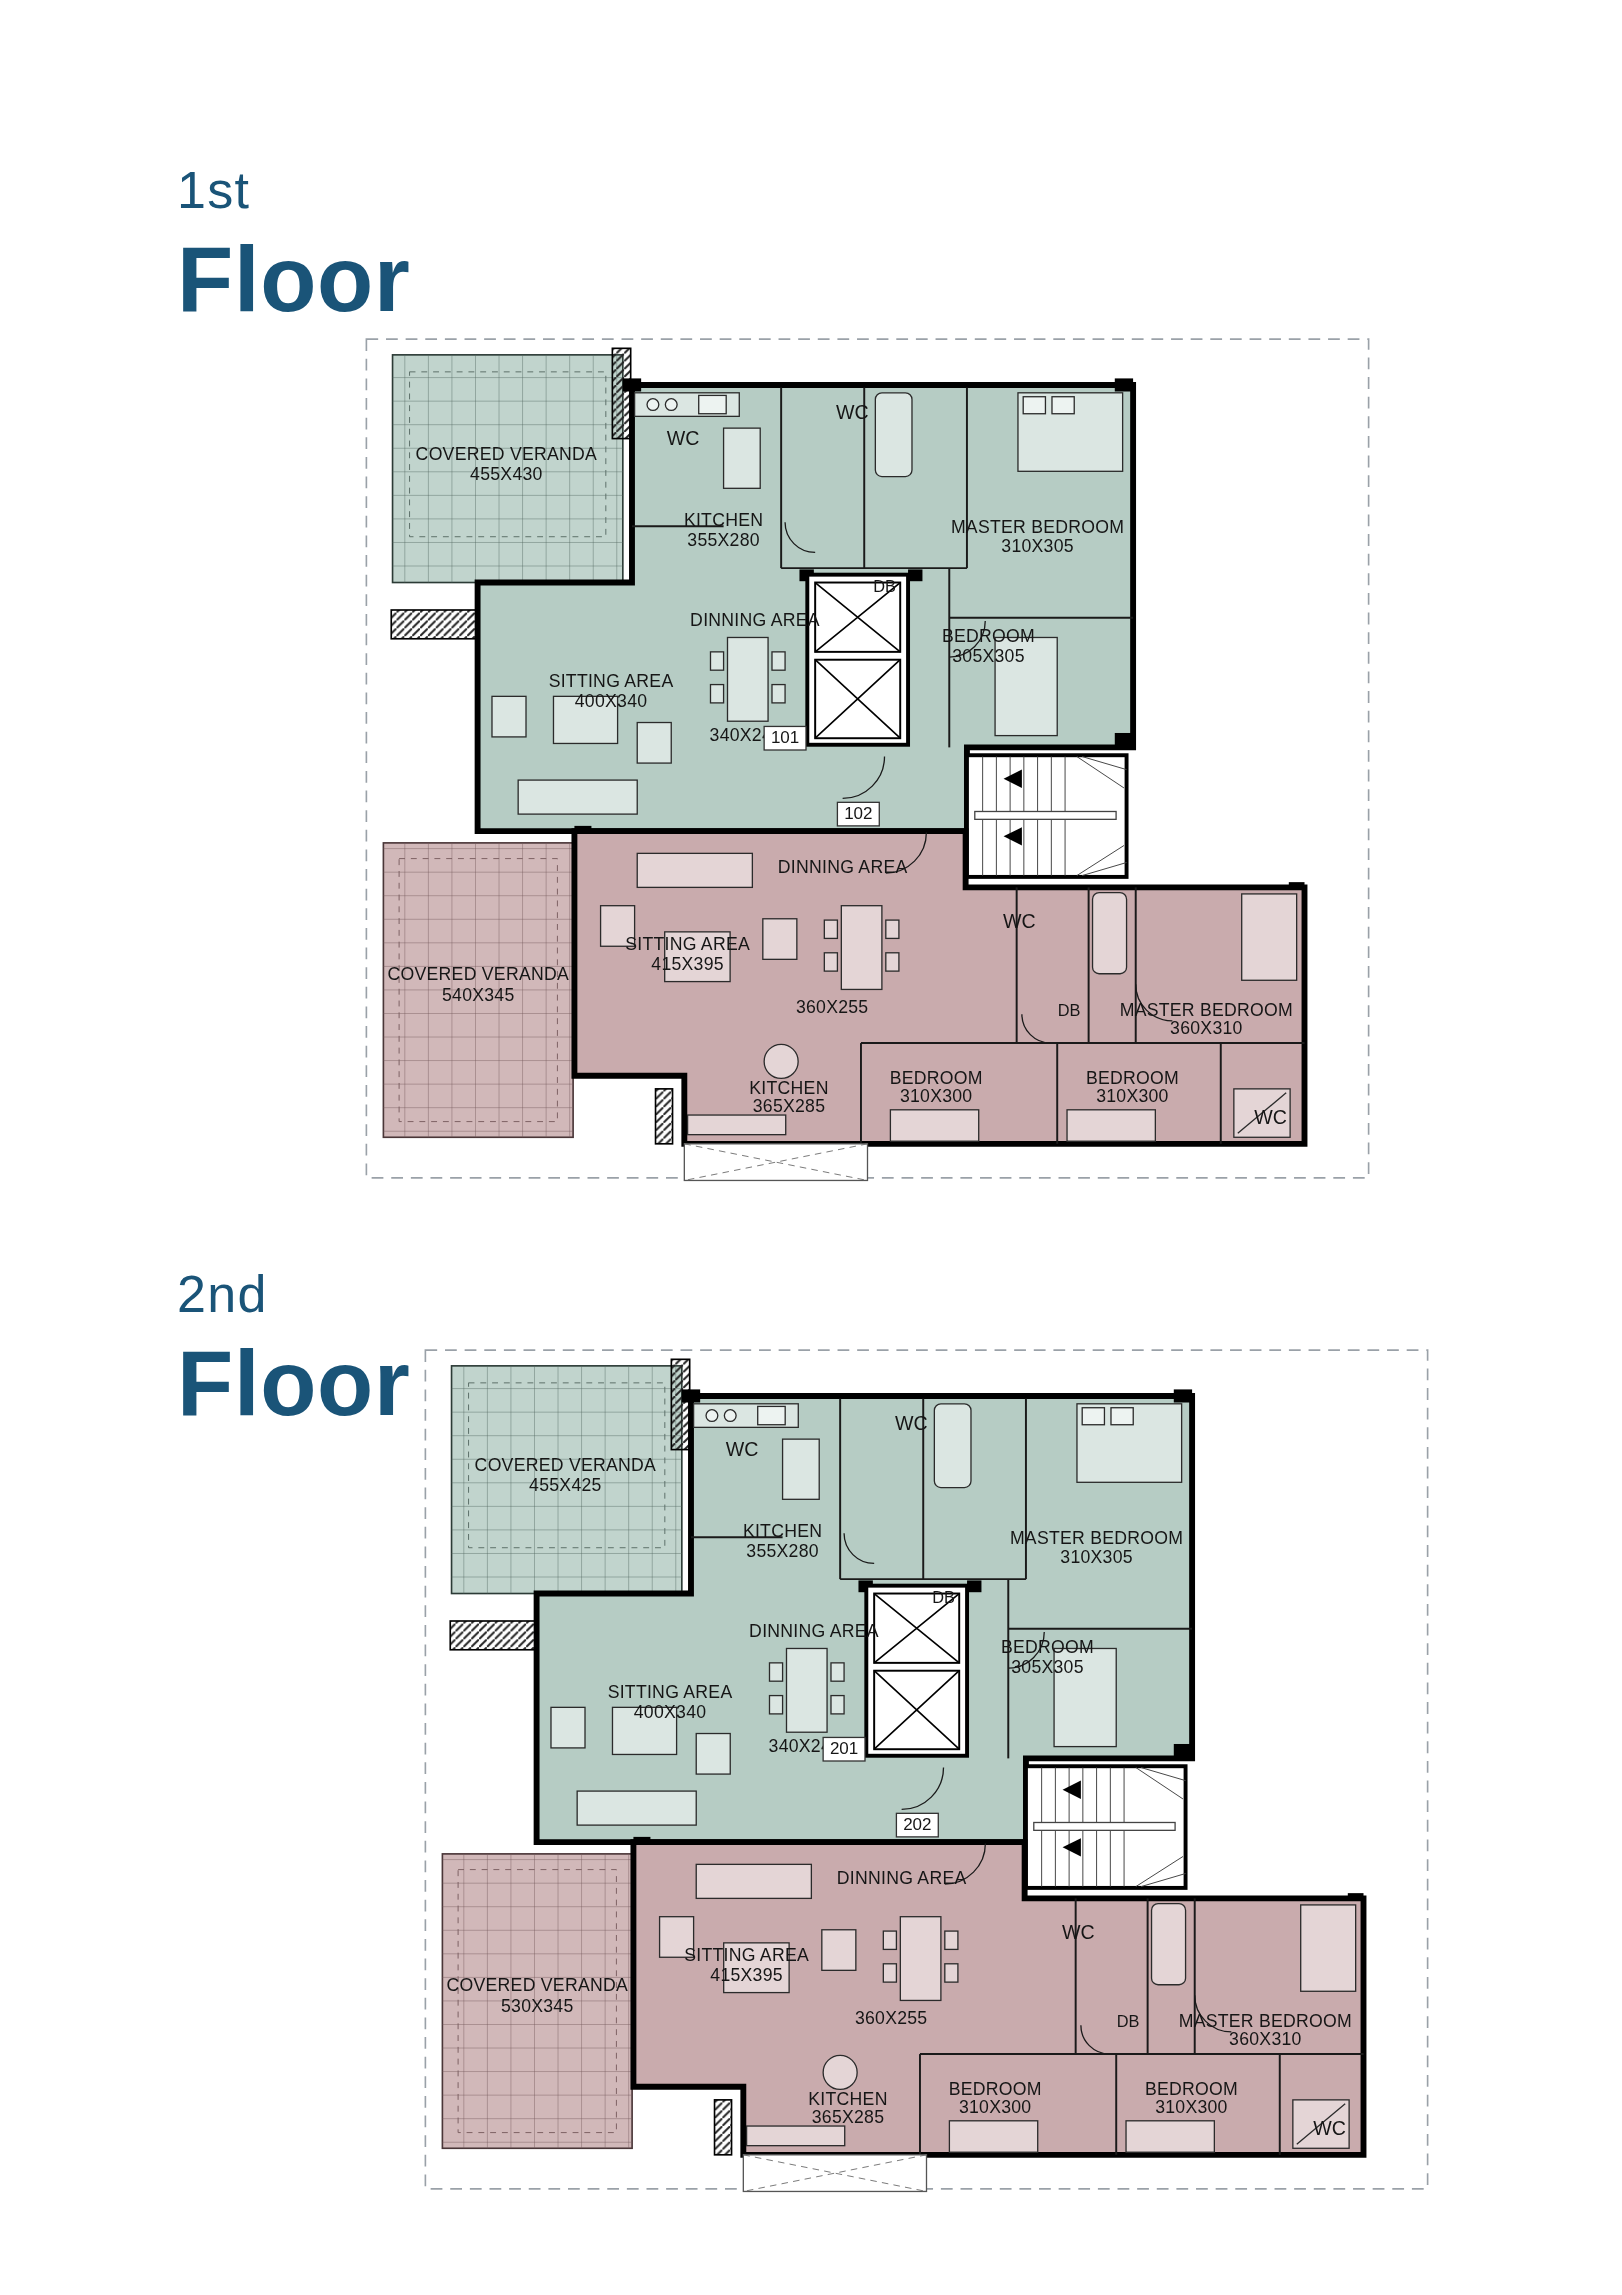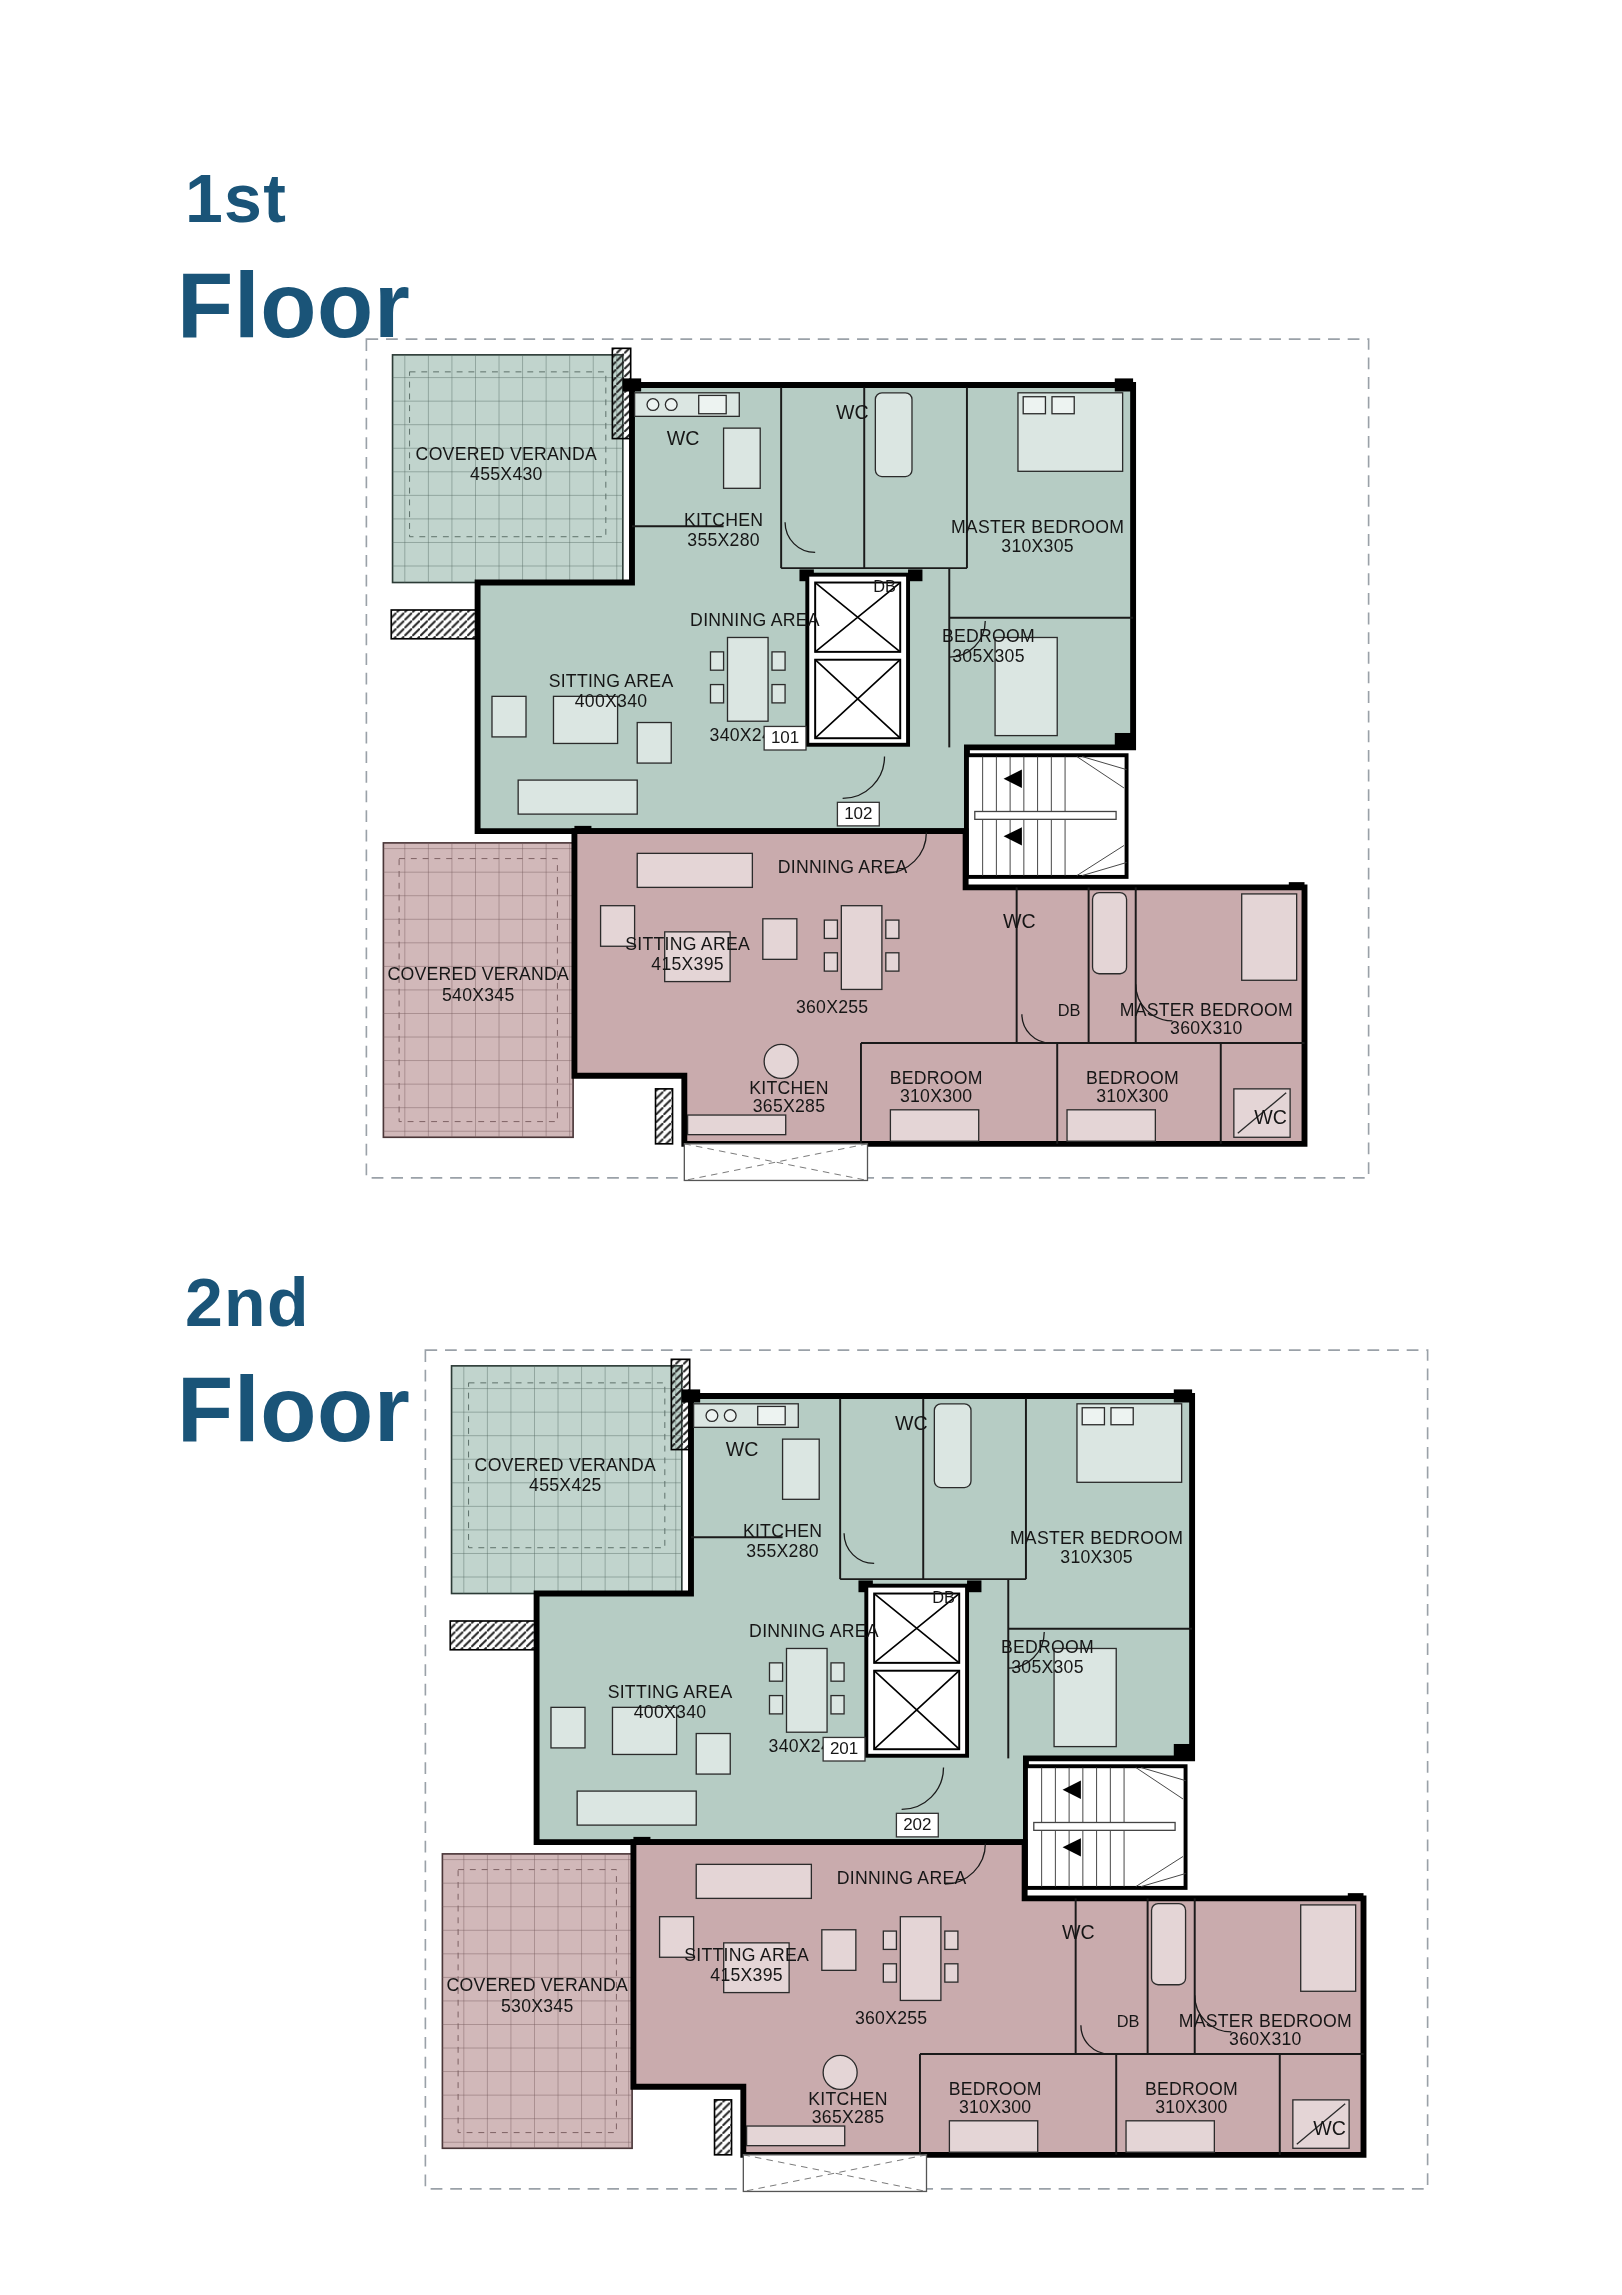--- a/index.html
+++ b/index.html
@@ -1,20 +1,20 @@
 <!DOCTYPE html>
 <html style="font-size:10.5px"><head>
 <meta charset="utf-8">
 <style>
   html,body{margin:0;padding:0;}
   body{width:1623px;height:2295px;background:#ffffff;position:relative;
        font-family:"Liberation Sans",sans-serif;}
   .floor-title{position:absolute;color:#1A5478;line-height:1;}
-  .floor-title .t-small{display:block;font-size:68px;font-weight:bold;letter-spacing:1.3px;margin-left:8px;}
-  .floor-title .t-big{display:block;font-size:92px;font-weight:bold;letter-spacing:0.7px;margin-top:27px;}
+  .floor-title .t-small{display:block;font-size:52px;font-weight:normal;letter-spacing:1.3px;}
+  .floor-title .t-big{display:block;font-size:92px;font-weight:bold;letter-spacing:0.7px;margin-top:17px;}
   .plan{position:absolute;}
   svg{display:block;}
   text{font-family:"Liberation Sans",sans-serif;fill:#161616;}
   .lbl{font-size:27px;letter-spacing:.4px;text-anchor:middle;}
   .dim{font-size:27px;letter-spacing:.4px;text-anchor:middle;}
   .wc{font-size:30px;text-anchor:middle;}
   .db{font-size:25px;text-anchor:middle;}
   .badge{font-size:26px;text-anchor:middle;}
   .thin{stroke:#1a1a1a;stroke-width:3;fill:none;}
   .furn{stroke:#2b2b2b;stroke-width:2;fill:#ffffff;fill-opacity:.5;}

